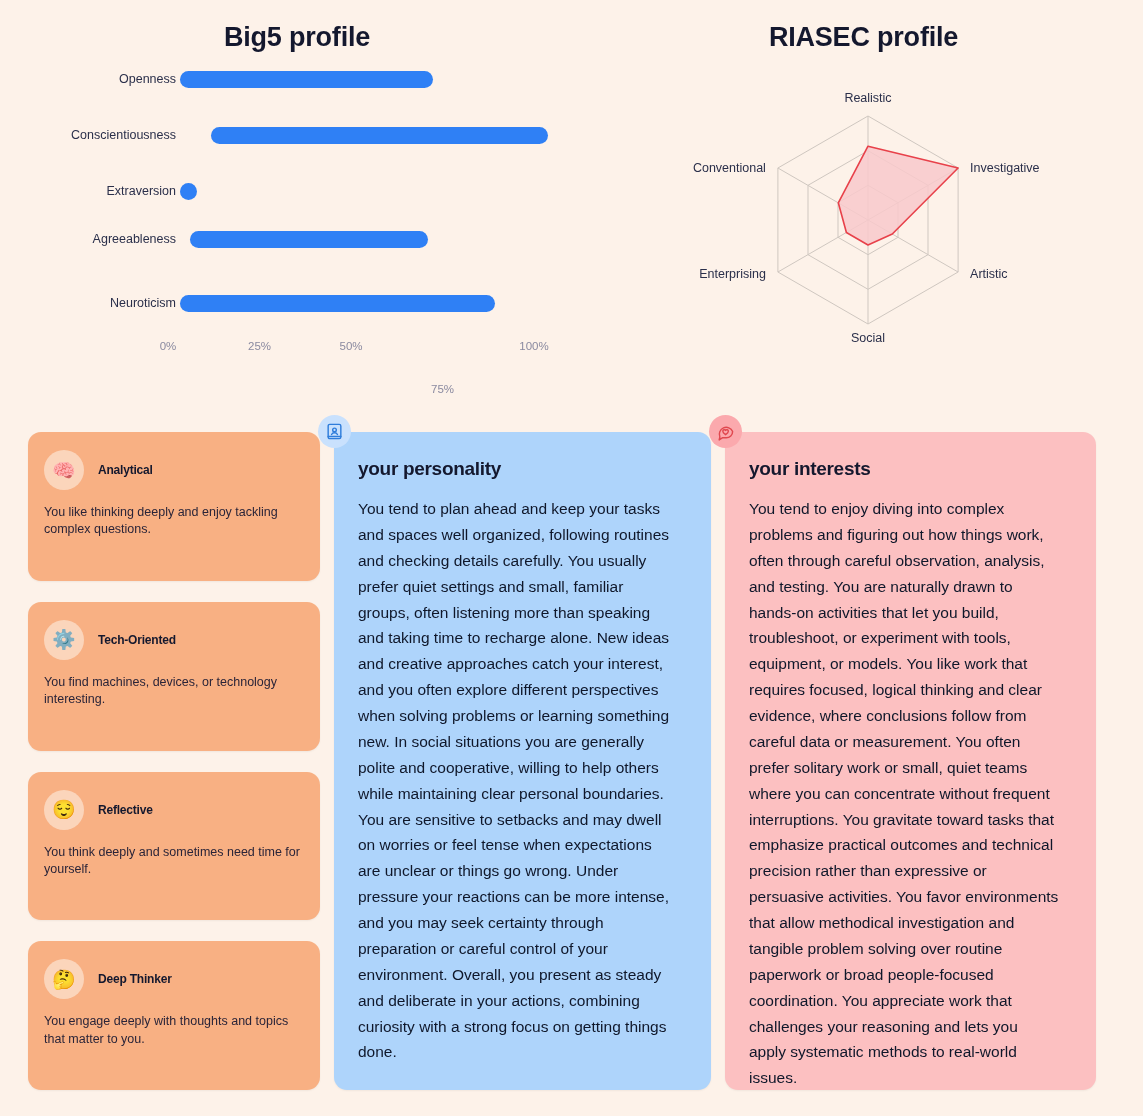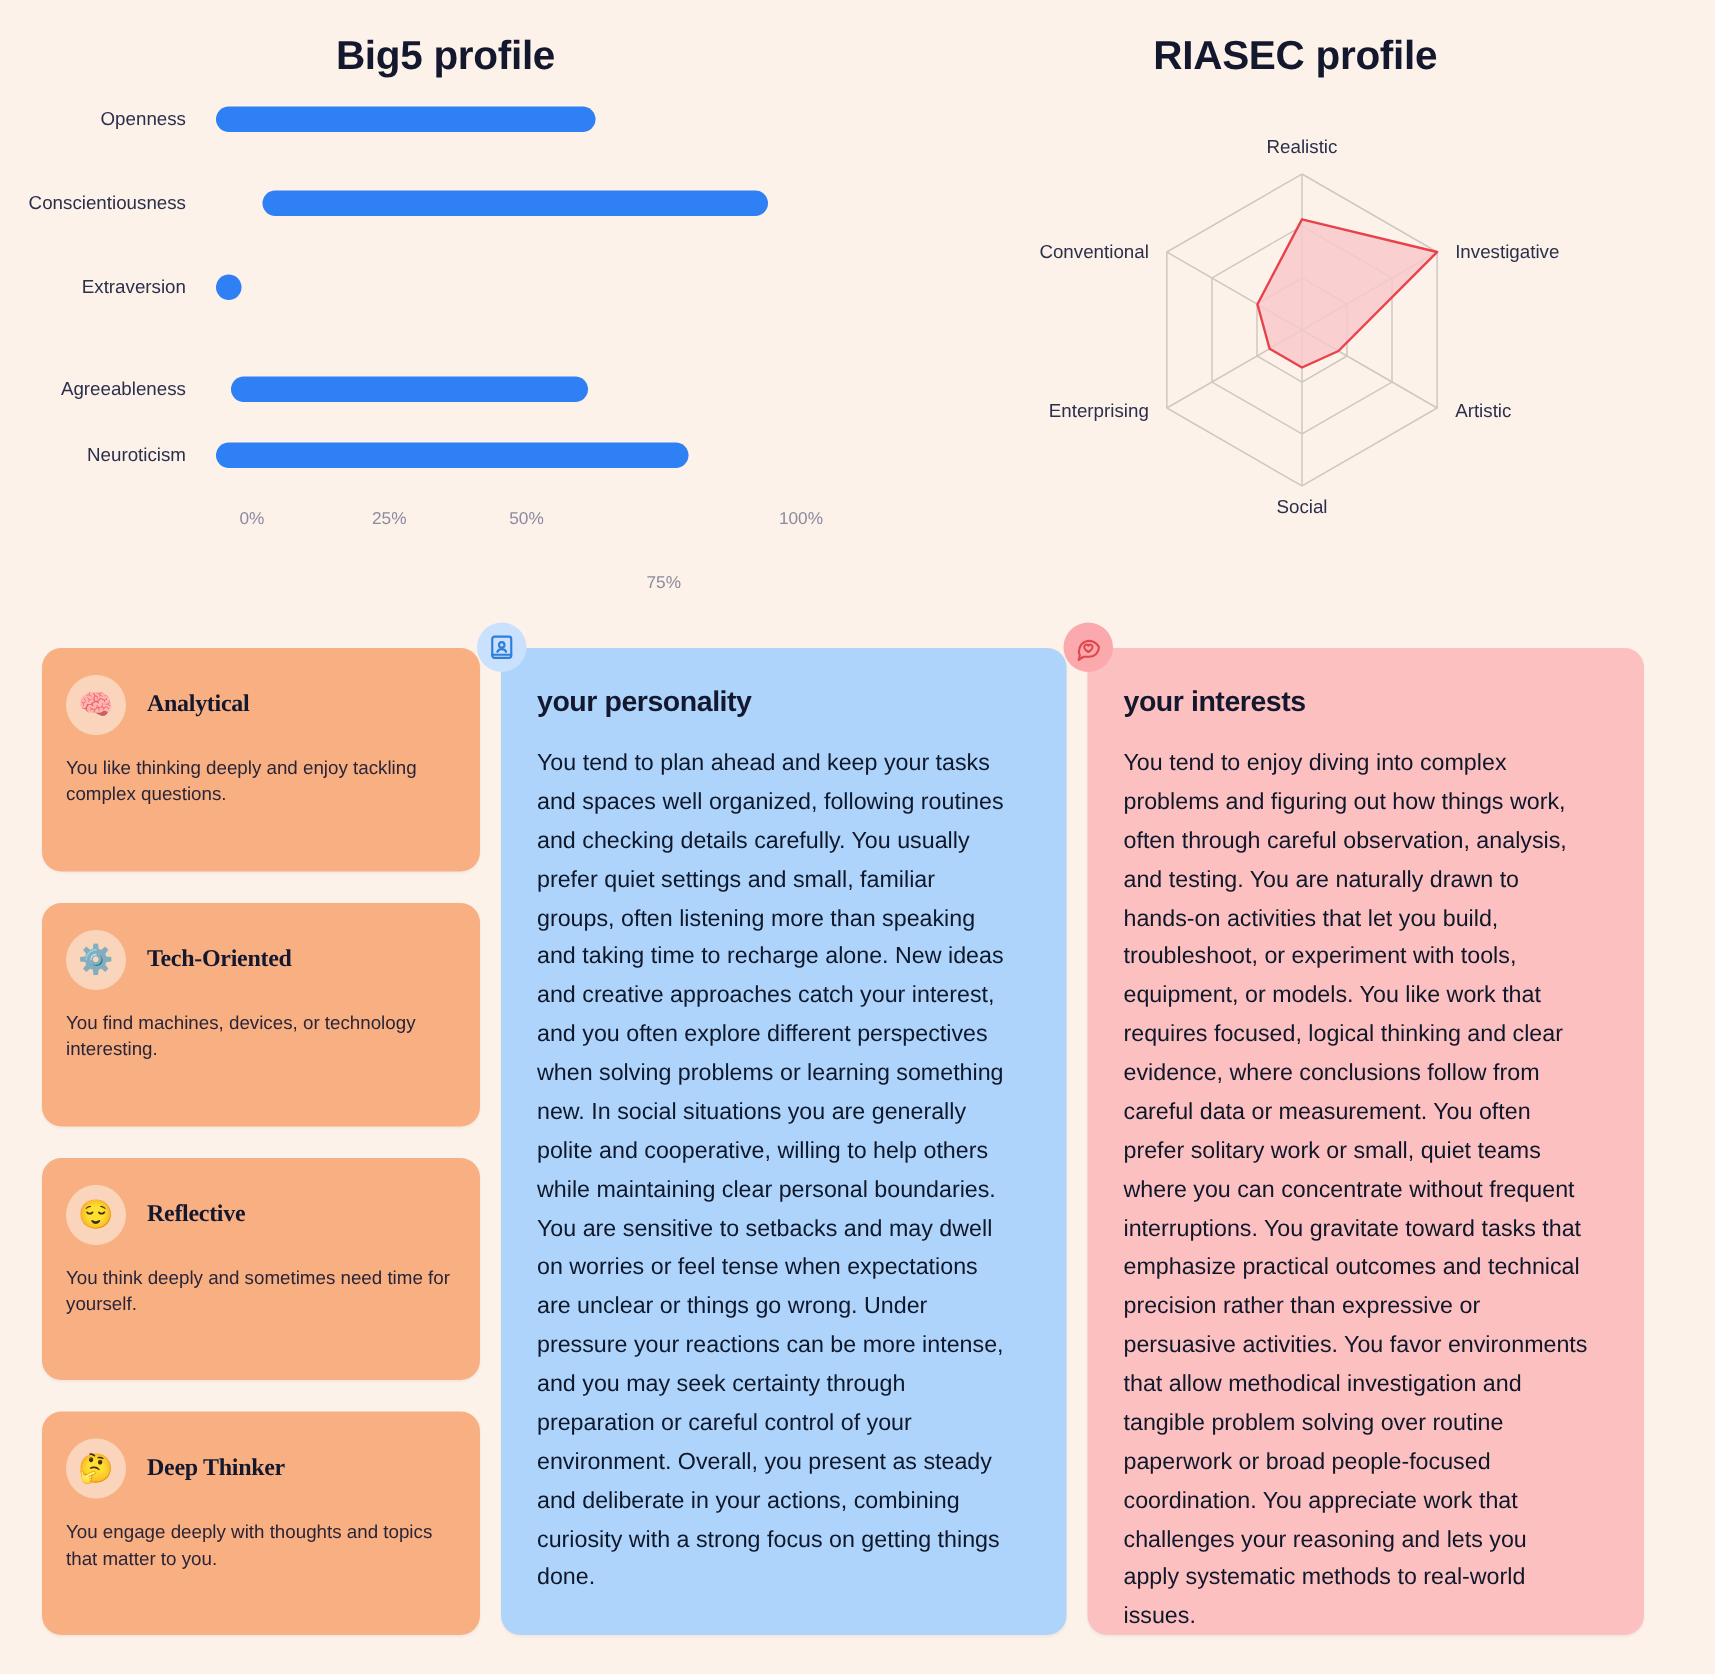--- a/index.html
+++ b/index.html
@@ -43,23 +43,23 @@
   }
   .bar-row {
     position: absolute;
     left: 0;
     width: 594px;
     height: 26px;
     display: flex;
     align-items: center;
   }
   .bar-label {
-    width: 144px;
+    width: 180px;
     text-align: right;
-    padding-right: 20px;
+    padding-right: 4px;
     font-size: 12.5px;
     color: #2a2f4a;
     white-space: nowrap;
   }
   .bar-track {
     position: relative;
     width: 366px;
     height: 26px;
   }
   .bar-fill {
@@ -132,25 +132,24 @@
     width: 40px; height: 40px;
     border-radius: 50%;
     background: #fbd5bb;
     display: flex;
     align-items: center;
     justify-content: center;
     font-size: 19px;
     flex: 0 0 auto;
   }
   .trait-name {
-    font-size: 16px;
+    font-size: 12px;
     font-weight: bold;
     color: #14182e;
     letter-spacing: -0.2px;
-    font-family: Liberation Serif, serif;
   }
   .trait-desc {
     font-size: 12.5px;
     line-height: 1.38;
     color: #2a2438;
   }
 
   .info-panel {
     position: relative;
     border-radius: 13px;
@@ -213,21 +212,21 @@
             <div class="bar-track">
               <div class="bar-fill" style="width: 336.72px; background: rgb(47, 128, 245);"></div>
             </div>
           </div>
           <div class="bar-row" style="top: 112px;">
             <div class="bar-label">Extraversion</div>
             <div class="bar-track">
               <div class="bar-fill" style="width: 17px; background: rgb(47, 128, 245);"></div>
             </div>
           </div>
-          <div class="bar-row" style="top: 180px; gap: 10px;">
+          <div class="bar-row" style="top: 160px; gap: 10px;">
             <div class="bar-label">Agreeableness</div>
             <div class="bar-track">
               <div class="bar-fill" style="width: 237.9px; background: rgb(47, 128, 245);"></div>
             </div>
           </div>
           <div class="bar-row" style="top: 224px;">
             <div class="bar-label">Neuroticism</div>
             <div class="bar-track">
               <div class="bar-fill" style="width: 314.76px; background: rgb(47, 128, 245);"></div>
             </div>

